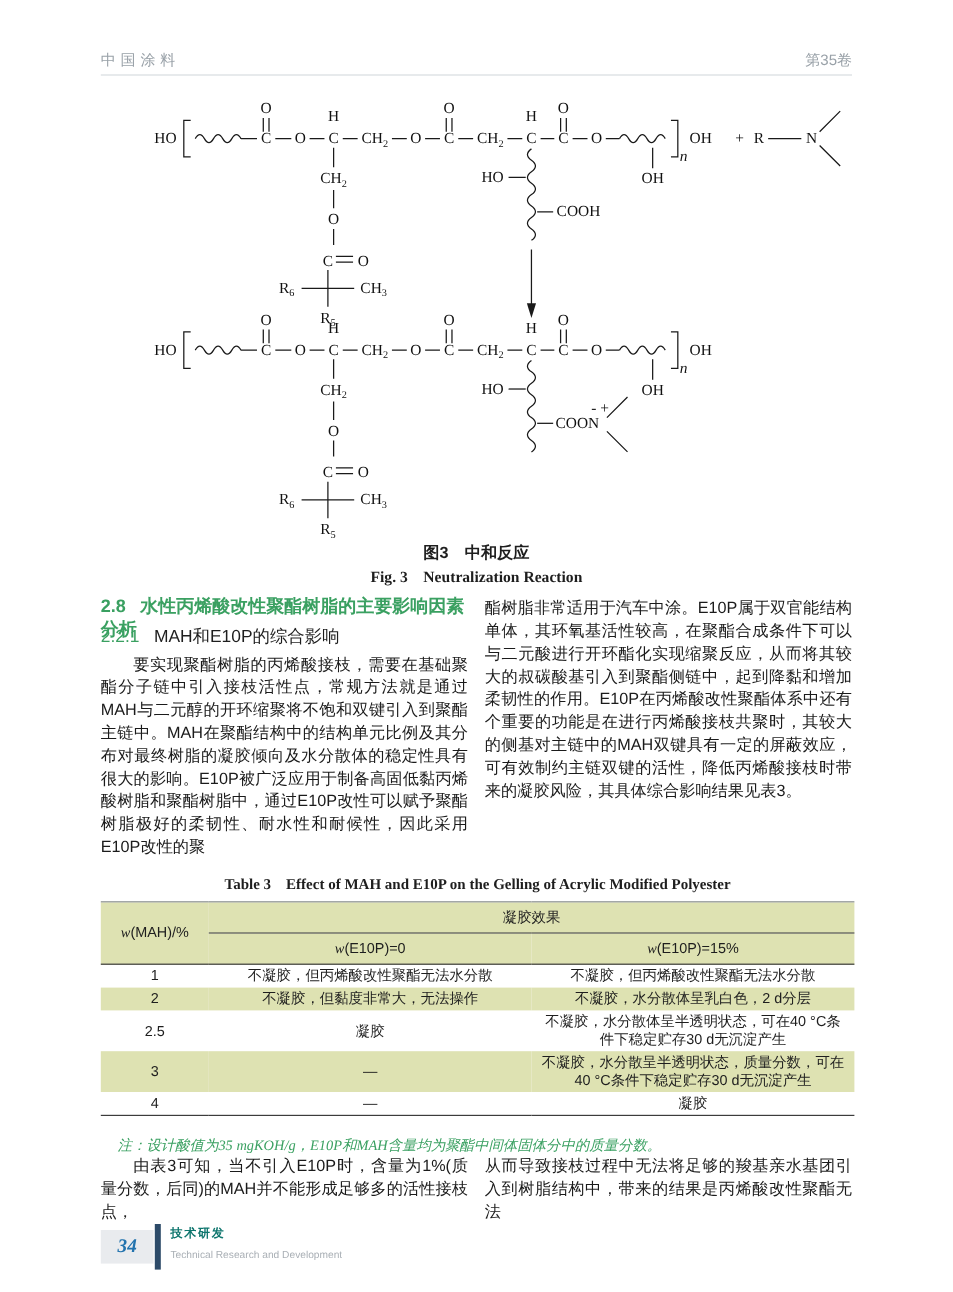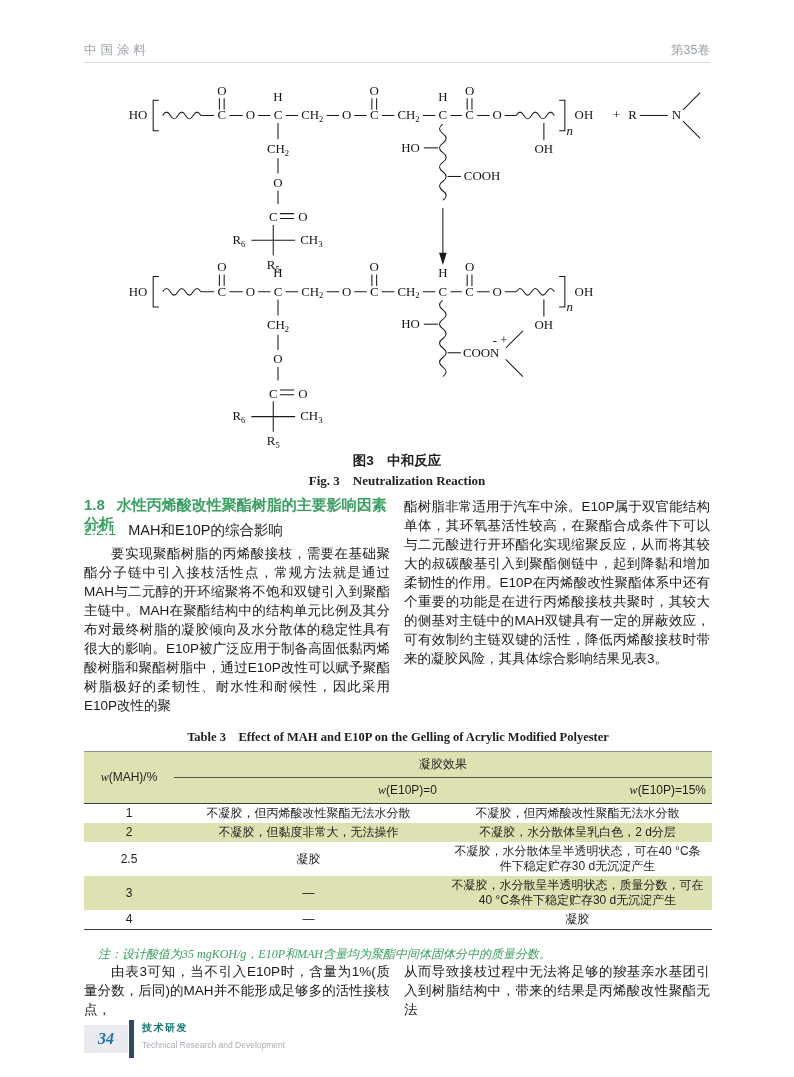--- a/index.html
+++ b/index.html
@@ -38,21 +38,21 @@
   .tbl-title-en{top:729px;font-size:12.5px;font-family:"Liberation Serif",serif;}
   table.data{position:absolute;left:84px;top:751px;width:628px;border-collapse:collapse;
              font-size:12px;table-layout:fixed;}
   table.data th,table.data td{font-weight:normal;text-align:center;vertical-align:middle;
              padding:2px 6px;line-height:15px;}
   table.data thead{background:#dee2b2;}
   .c1{width:78px;}  .c2{width:156px;}
   tr.top-rule{border-top:1px solid #8d9292;}
   .group-cell{border-bottom:1px solid #555;height:21px;}
   tr.subhead{border-bottom:1.5px solid #3c3c3c;}
-  tr.subhead th{height:21px;text-align:right;}
+  tr.subhead th{height:21px;}
   tbody tr.shaded{background:#dee2b2;}
   tbody tr:last-child{border-bottom:1.5px solid #3c3c3c;}
   .ital{font-style:italic;font-family:"Liberation Serif",serif;}
   .note{position:absolute;left:98px;top:946px;width:614px;font-size:12px;
         font-style:italic;font-family:"Liberation Serif",serif;}
   
   .pagenum{position:absolute;left:84px;top:1025px;width:44px;height:28px;background:#e9ebee;
            color:#2273ae;font:italic bold 16px "Liberation Serif",serif;
            display:flex;align-items:center;justify-content:center;}
   .footer-bar{position:absolute;left:129px;top:1020px;width:5px;height:38px;background:#2c4a68;}
@@ -173,21 +173,21 @@
         <text x="385" y="290" text-anchor="start" class="atom">COON</text>
         <text x="424" y="277" text-anchor="middle" class="atom" font-size="9">- +</text>
       </g>
   </svg>
 </div>
 
 <div class="fig-cap fig-cap-zh">图3　中和反应</div>
 <div class="fig-cap fig-cap-en">Fig. 3　Neutralization Reaction</div>
 
 <div class="sec22 green">
-  <span>1.8</span><span class="num-gap"></span><span>水性丙烯酸改性聚酯树脂的主要影响因素分析</span>
+  <span>2.8</span><span class="num-gap"></span><span>水性丙烯酸改性聚酯树脂的主要影响因素分析</span>
 </div>
 <div class="sec221">
   <span class="green">2.2.1</span><span class="num-gap"></span><span>MAH和E10P的综合影响</span>
 </div>
 
 <div class="col" id="col-left">
   <p class="indent">要实现聚酯树脂的丙烯酸接枝，需要在基础聚酯分子链中引入接枝活性点，常规方法就是通过MAH与二元醇的开环缩聚将不饱和双键引入到聚酯主链中。MAH在聚酯结构中的结构单元比例及其分布对最终树脂的凝胶倾向及水分散体的稳定性具有很大的影响。E10P被广泛应用于制备高固低黏丙烯酸树脂和聚酯树脂中，通过E10P改性可以赋予聚酯树脂极好的柔韧性、耐水性和耐候性，因此采用E10P改性的聚</p>
 </div>
 <div class="col" id="col-right">
   <p>酯树脂非常适用于汽车中涂。E10P属于双官能结构单体，其环氧基活性较高，在聚酯合成条件下可以与二元酸进行开环酯化实现缩聚反应，从而将其较大的叔碳酸基引入到聚酯侧链中，起到降黏和增加柔韧性的作用。E10P在丙烯酸改性聚酯体系中还有个重要的功能是在进行丙烯酸接枝共聚时，其较大的侧基对主链中的MAH双键具有一定的屏蔽效应，可有效制约主链双键的活性，降低丙烯酸接枝时带来的凝胶风险，其具体综合影响结果见表3。</p>

